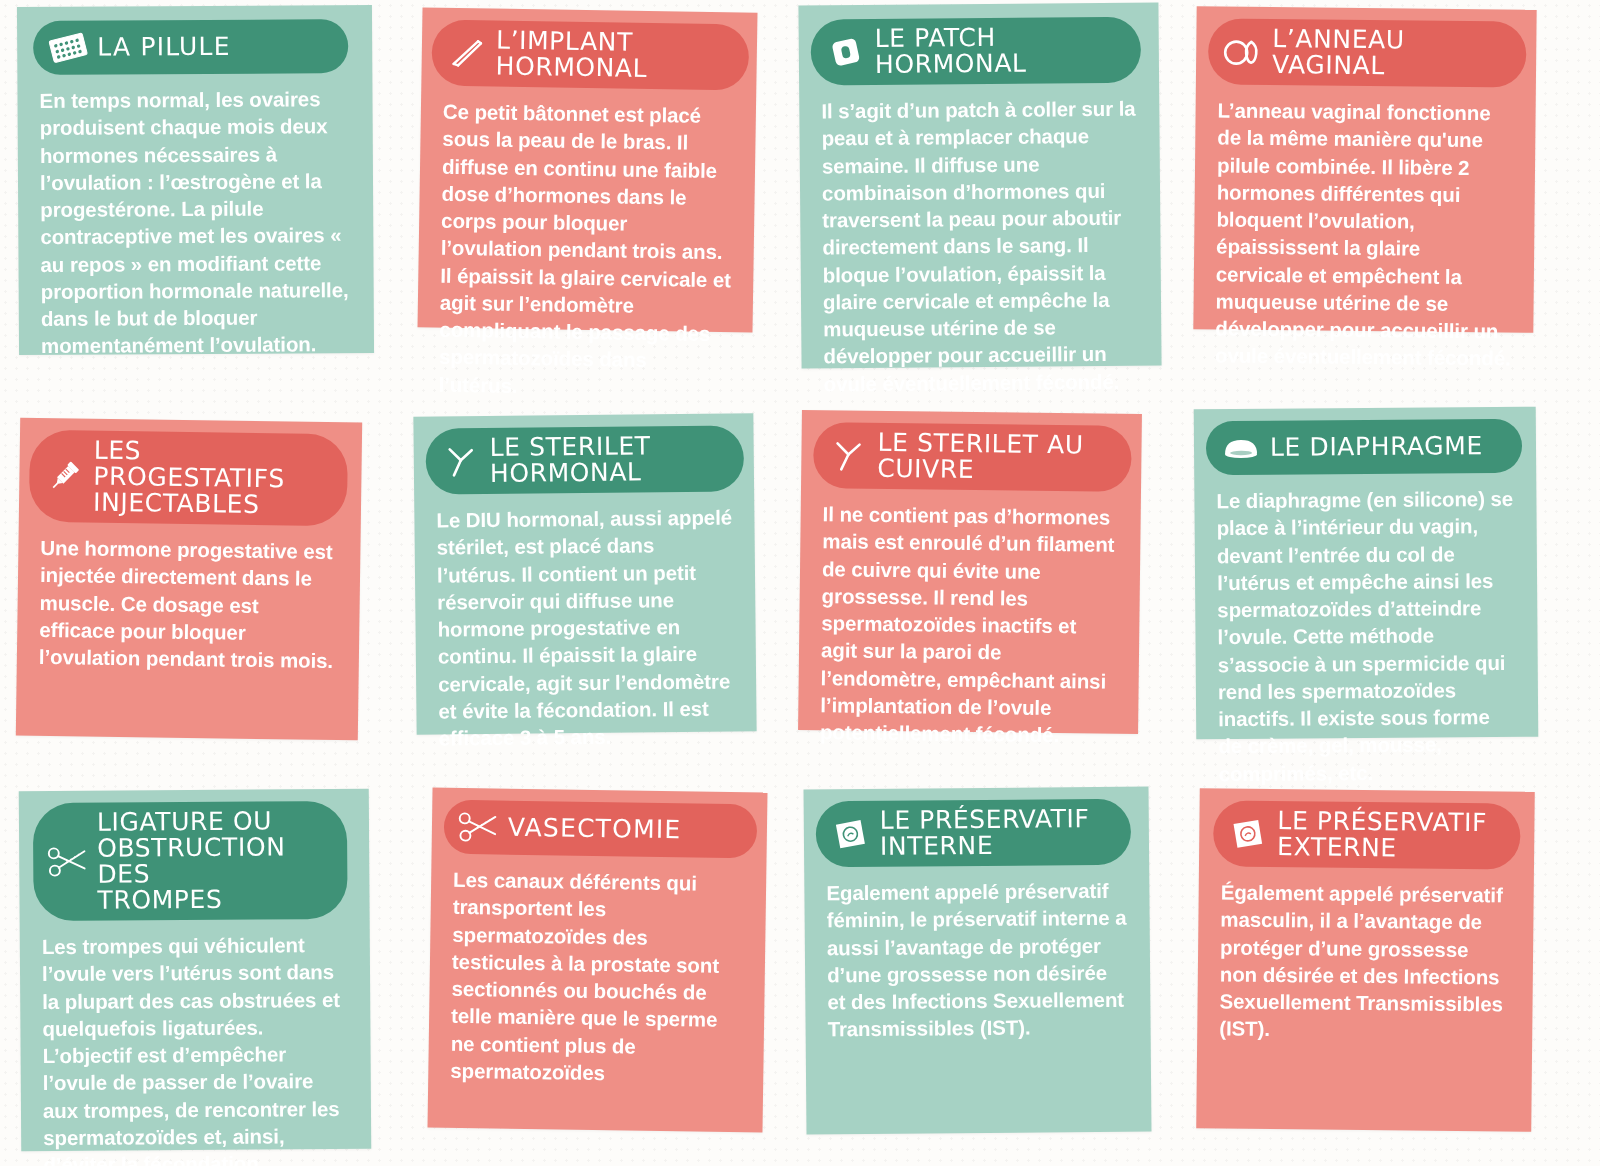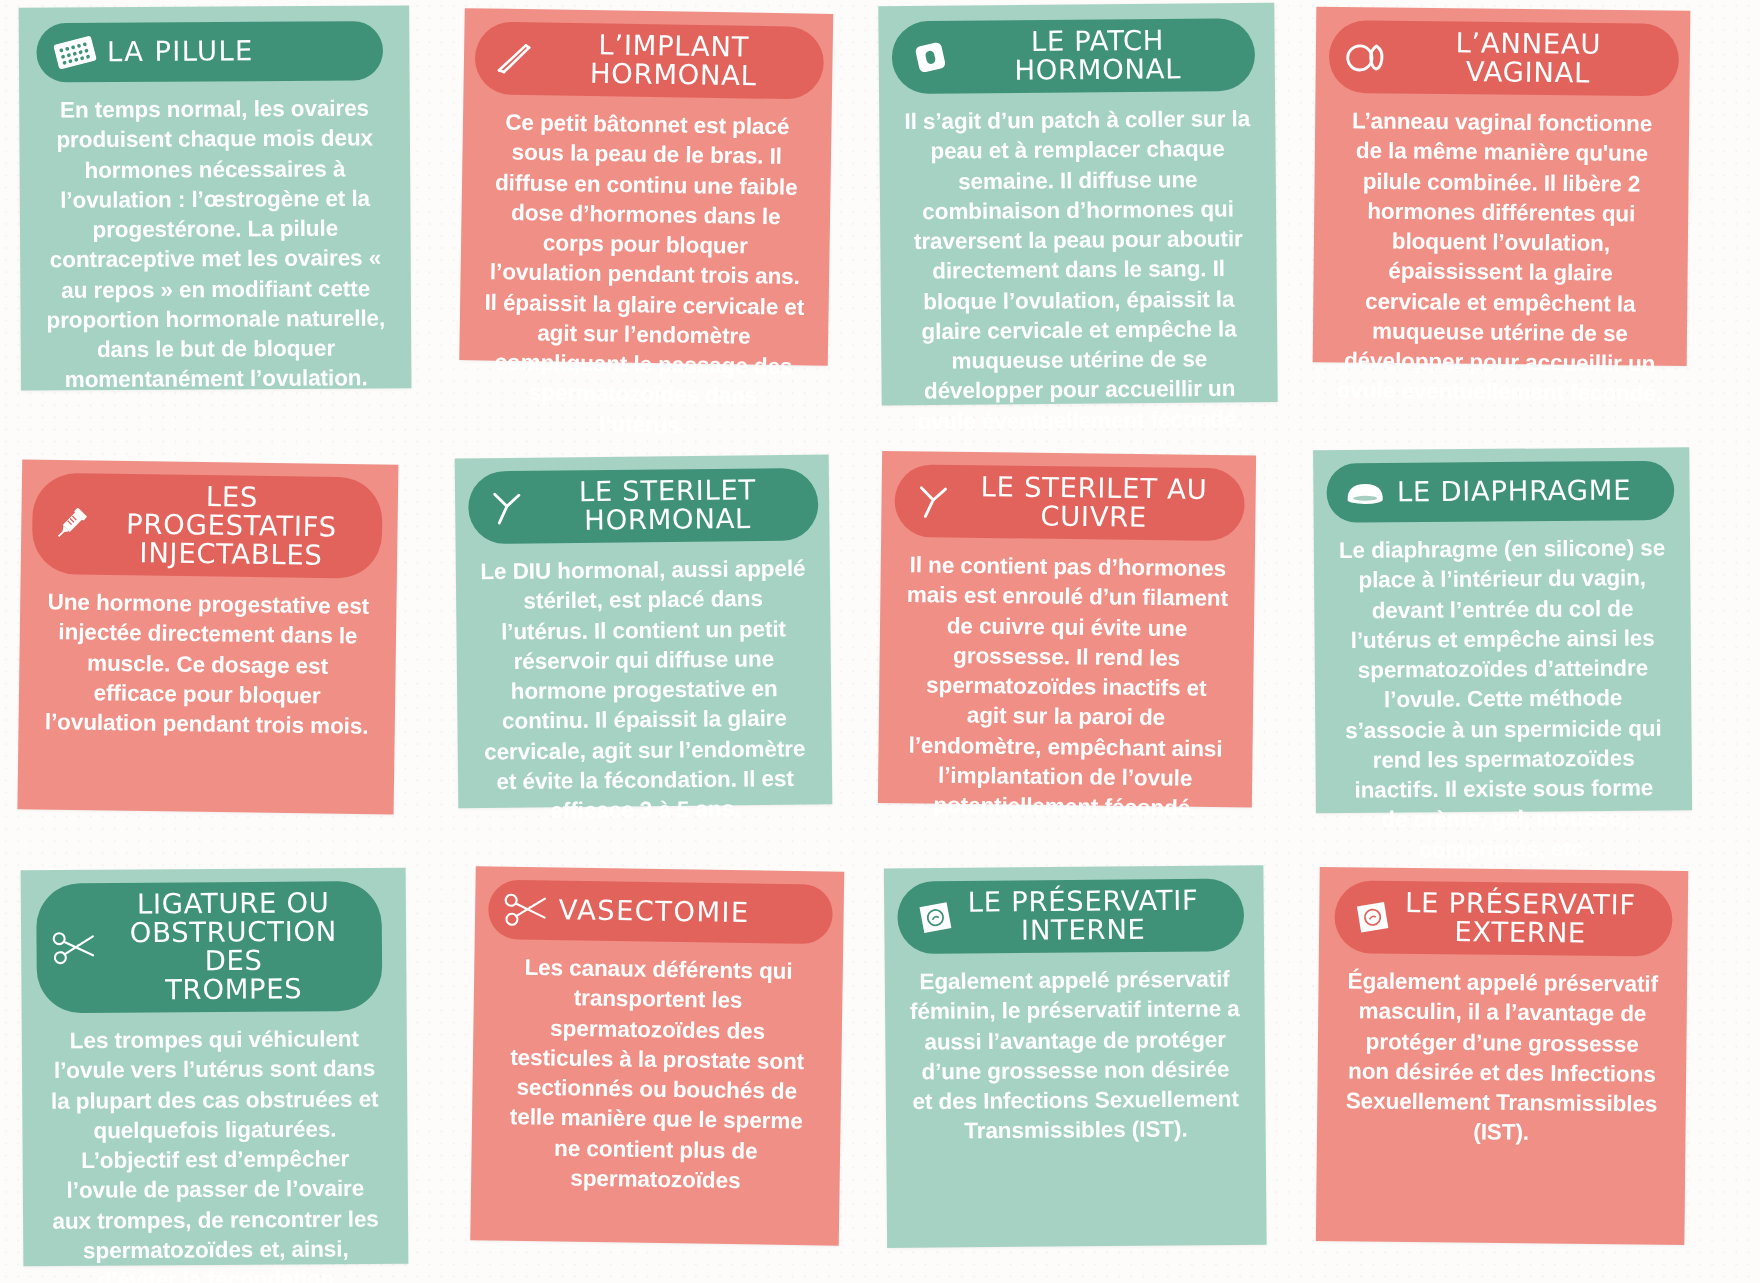--- a/index.html
+++ b/index.html
@@ -15,21 +15,20 @@
     background-image:
       radial-gradient(circle, rgba(0,0,0,0.035) 1px, transparent 1.2px);
     background-size: 11px 11px;
     font-family: "Liberation Sans", sans-serif;
   }
 
   #board {
     position: relative;
     width: 1600px;
     height: 1166px;
-    text-align: center;
   }
 
   
   .card {
     position: absolute;
     padding: 0;
     box-shadow: 0 1px 3px rgba(0,0,0,0.05);
   }
 
   .card.green { background-color: #a6d2c4; }

